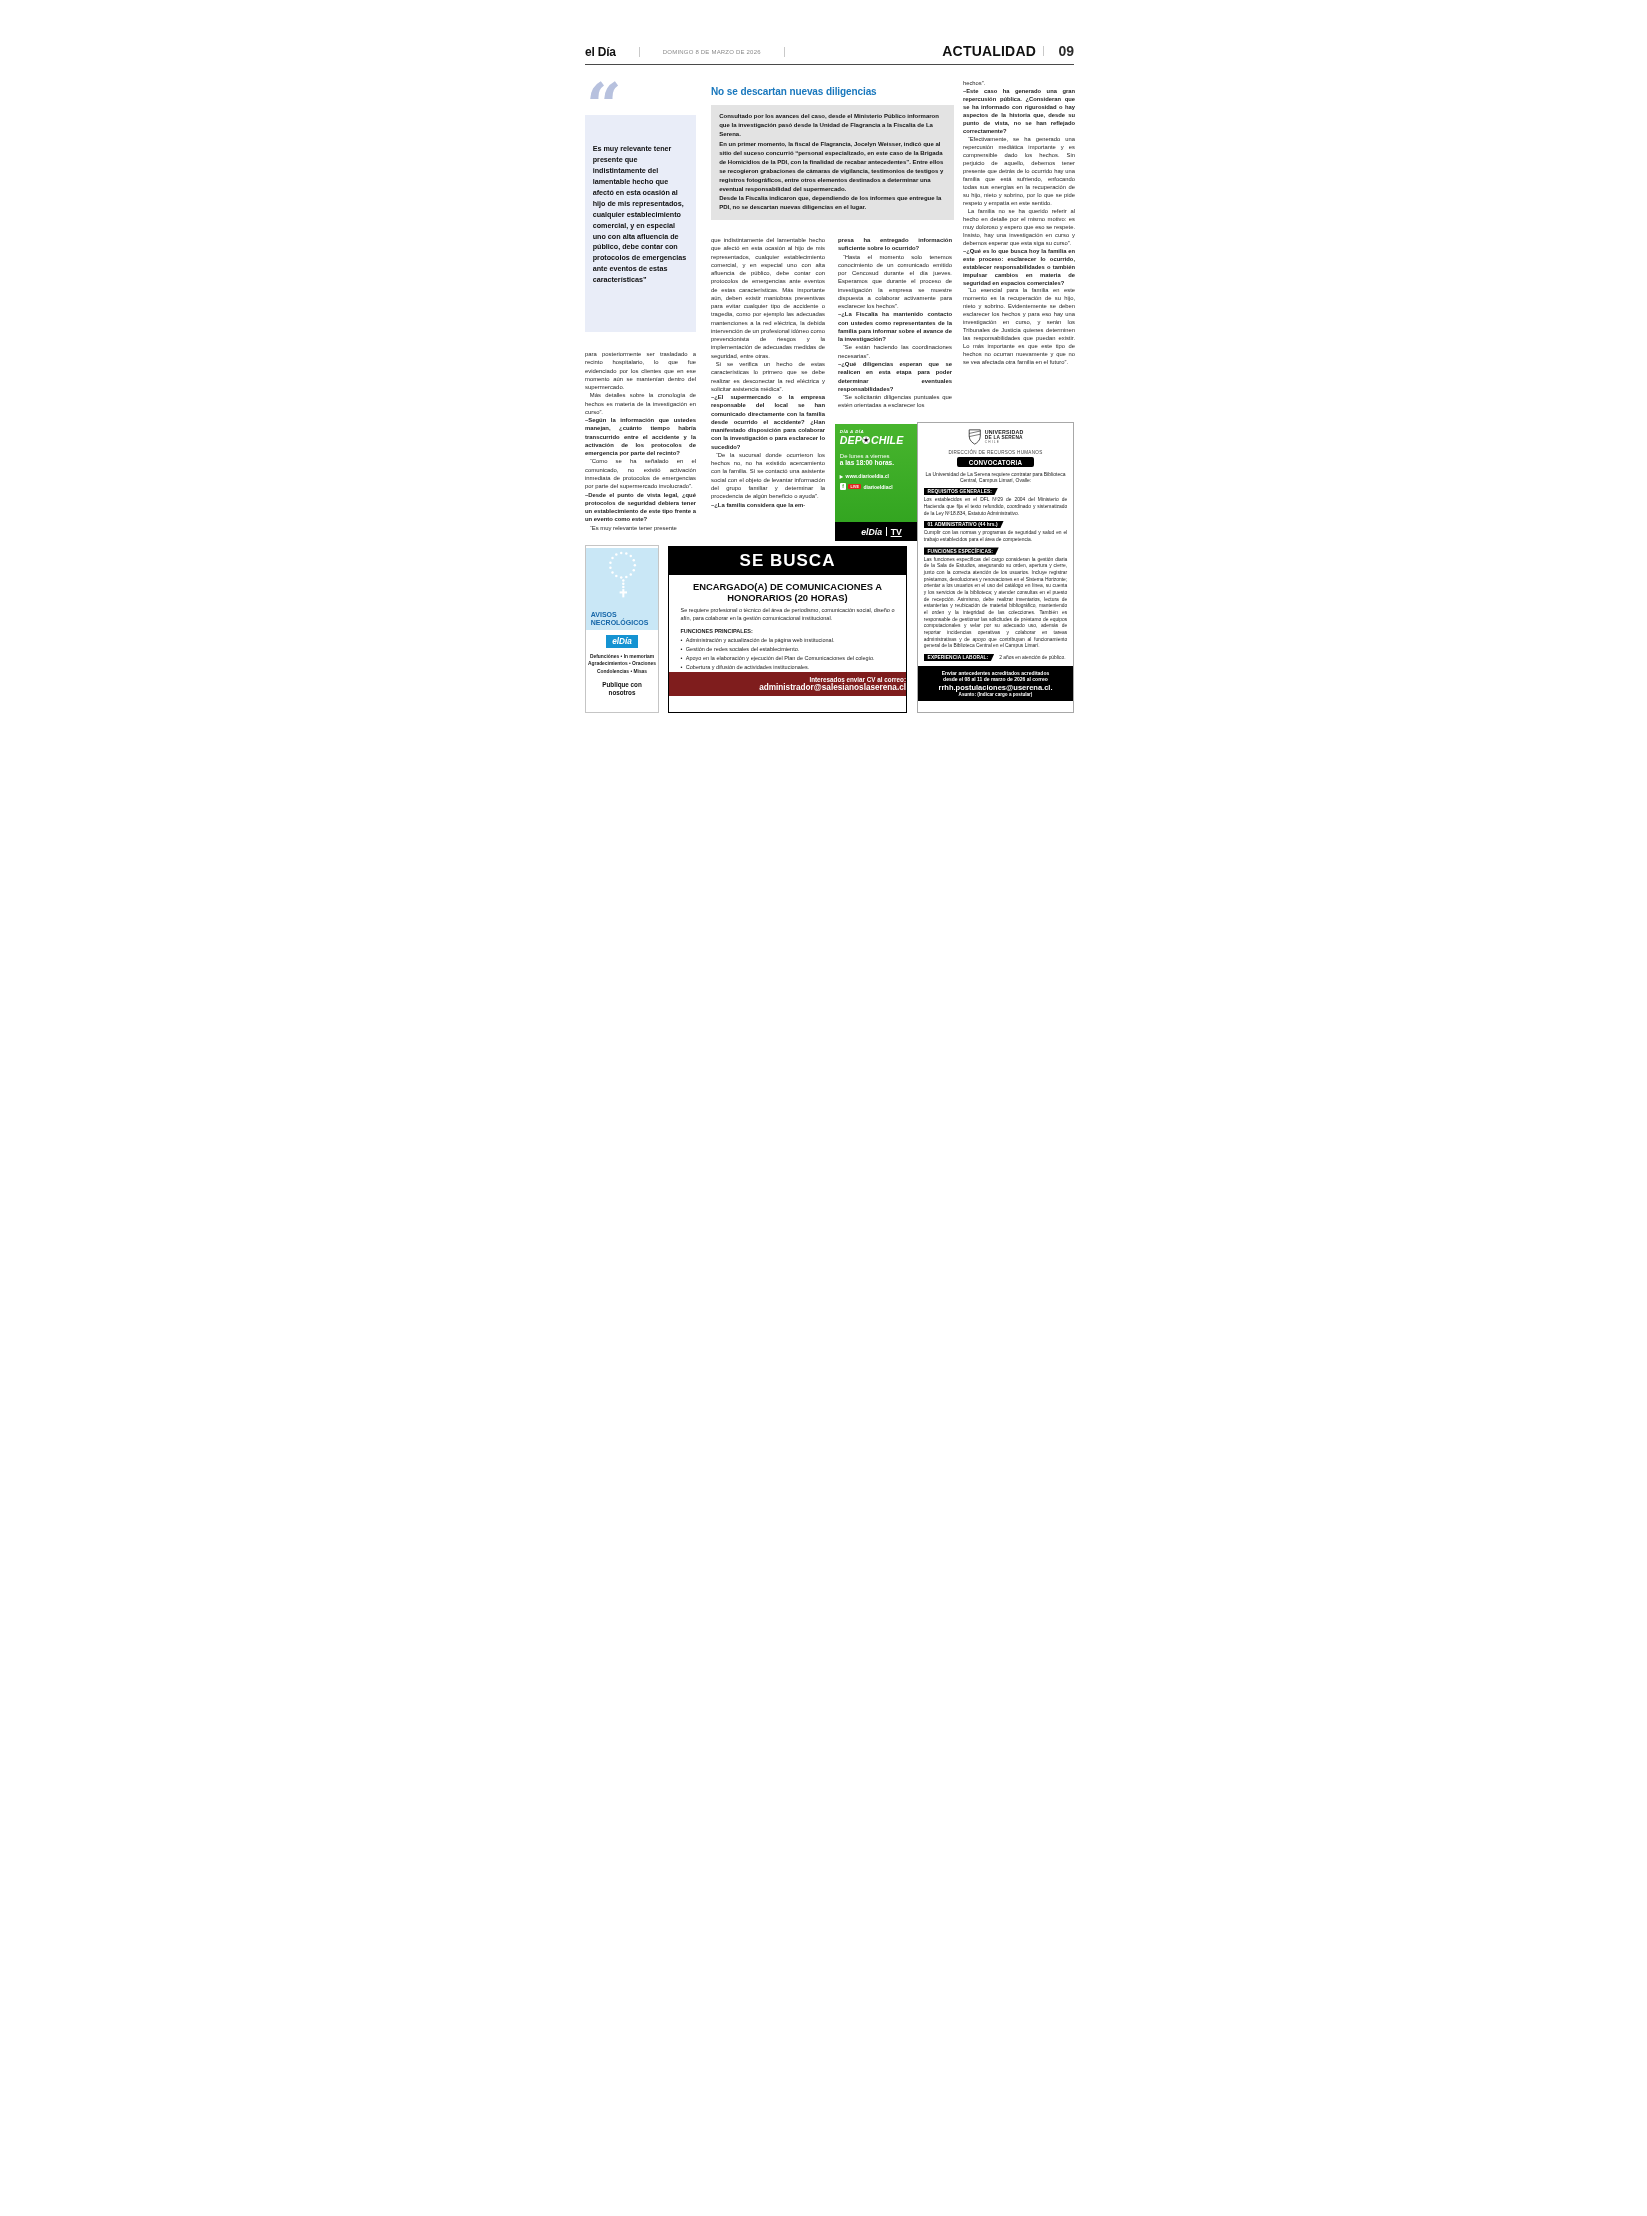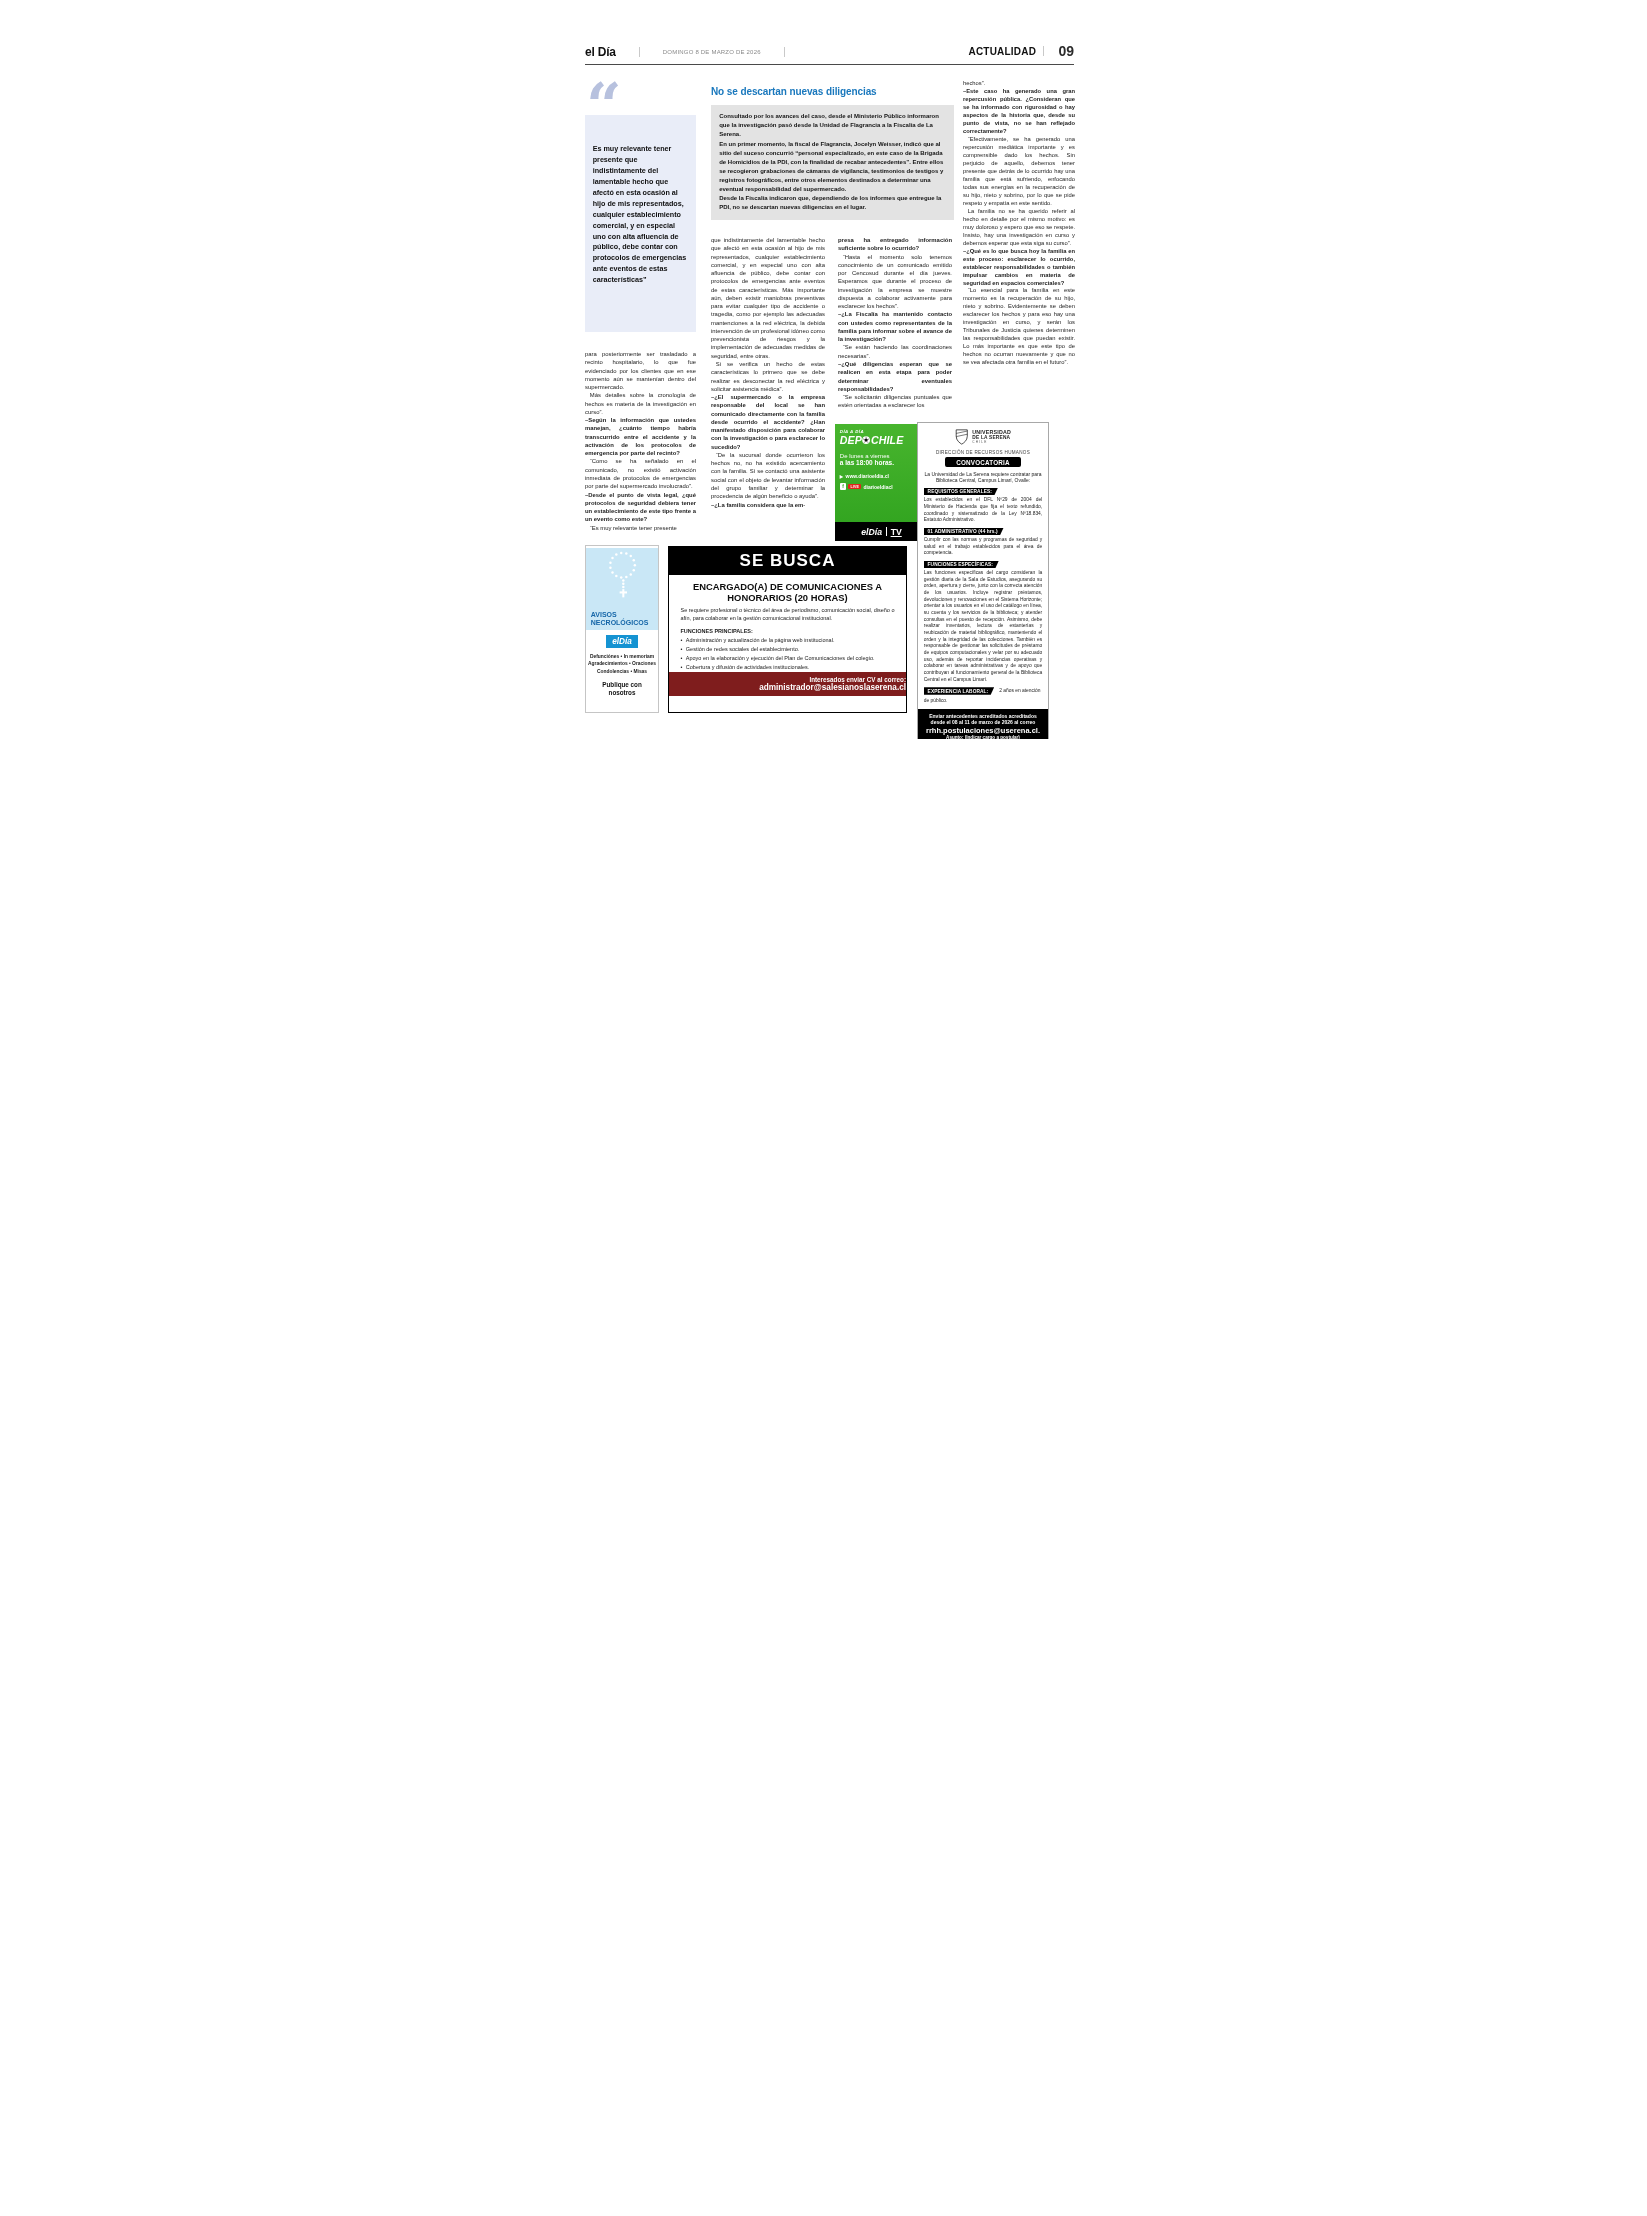--- a/index.html
+++ b/index.html
@@ -8,21 +8,21 @@
   body { font-family:"Liberation Sans", sans-serif; color:#1a1a1a; }
   .page { position:relative; width:549px; height:739px; margin:0 auto; background:#fff; overflow:hidden; }
 
   
   .header { position:absolute; left:36px; top:43px; width:489px; display:flex; justify-content:space-between; align-items:flex-end; padding-bottom:4.8px; border-bottom:0.7px solid #4a4a4a; }
   .header-left { display:flex; align-items:center; gap:23px; }
   .masthead { font-size:12px; font-weight:800; letter-spacing:-0.2px; color:#111; }
   .vsep { width:0; border-left:1px solid #c9c9c9; height:9.6px; }
   .date { font-size:6px; color:#8a8a8a; letter-spacing:0.2px; font-weight:500; }
   .header-right { display:flex; align-items:center; gap:6.7px; }
-  .section-name { font-size:10px; font-weight:800; letter-spacing:0.2px; color:#111; }
+  .section-name { font-size:14px; font-weight:800; letter-spacing:0.2px; color:#111; }
   .page-num { font-size:14px; font-weight:700; color:#2b2b2b;margin-left:8px; }
 
   
   .content { position:absolute; left:36px; top:77px; width:489px; height:649px; }
 
   
   .quote-mark { position:absolute; left:1px; top:2.9px; font-family:"DejaVu Serif", serif; font-size:62px; line-height:0.85; color:var(--quote_mark); font-weight:bold; z-index:2; }
   .quote-box { position:absolute; left:0; top:38px; width:111px; min-height:217px; background:var(--quote_bg); padding:29px 7.7px 9.6px 7.7px; font-size:7.2px; font-weight:700; line-height:1.52; color:#101010; z-index:1; }
 
   
@@ -50,21 +50,21 @@
   .play-icon { font-size:4.3px; }
   .dep-social { margin-top:4.3px; display:flex; align-items:center; gap:2.4px; font-size:5px; font-weight:600; }
   .fb-icon { width:6.3px; height:6.3px; background:#fff; color:#2fa21e; font-weight:800; font-size:4.8px; display:flex; align-items:center; justify-content:center; border-radius:1px; }
   .live-badge { background:var(--live_red); color:#fff; font-size:3.6px; font-weight:800; padding:0.7px 1.9px; border-radius:1px; letter-spacing:0.2px; }
   .dep-footer { margin:auto -4.8px -4.8px -4.8px; background:#000; padding:4.3px 5.8px; display:flex; align-items:center; justify-content:center; gap:3.8px; }
   .dep-brand { font-size:8.7px; font-weight:800; font-style:italic; color:#fff; }
   .tv-sep { width:0; border-left:0.7px solid #fff; height:8.7px; }
   .dep-tv { font-size:8.7px; font-weight:800; color:#fff;text-decoration:underline; }
 
   
-  .ad-uni { position:absolute; left:332px; top:345px; width:132px; min-height:291px; border:0.5px solid #a8a8a8; background:#fff; padding:4.8px 5.8px 0 5.8px; }
+  .ad-uni { position:absolute; left:332px; top:345px; width:157px; min-height:291px; border:0.5px solid #a8a8a8; background:#fff; padding:4.8px 5.8px 0 5.8px; }
   .uni-logo-row { display:flex; justify-content:center; align-items:center; gap:3.8px; margin-top:1px; }
   .uni-name1 { font-size:5.3px; font-weight:800; letter-spacing:0.2px; color:#222; }
   .uni-name2 { font-size:4.8px; font-weight:700; letter-spacing:0.2px; color:#222; }
   .uni-name3 { font-size:3.1px; letter-spacing:1.2px; color:#555; }
   .uni-dept { text-align:center; font-size:4.6px; letter-spacing:0.3px; color:#444; margin-top:4.8px; }
   .uni-badge { display:block; width:-moz-fit-content; width:fit-content; margin:2.9px auto 3.4px auto; background:#000; color:#fff; font-weight:800; font-size:6.3px; letter-spacing:0.2px; padding:1.4px 11.5px; border-radius:1.9px; }
   .uni-intro { text-align:center; font-size:5px; line-height:1.35; color:#1b1b1b; }
   .uni-bar { display:inline-block; background:#000; color:#fff; font-weight:700; font-size:4.8px; letter-spacing:0.1px; padding:1.2px 5.8px 1.2px 3.8px; clip-path:polygon(0 0, 100% 0, calc(100% - 3.4px) 100%, 0 100%); margin:3.8px 0 1.9px 0; }
   .uni-text { font-size:4.9px; line-height:1.36; text-align:justify; color:#1b1b1b; }
   .uni-exp { margin-top:1px; }

